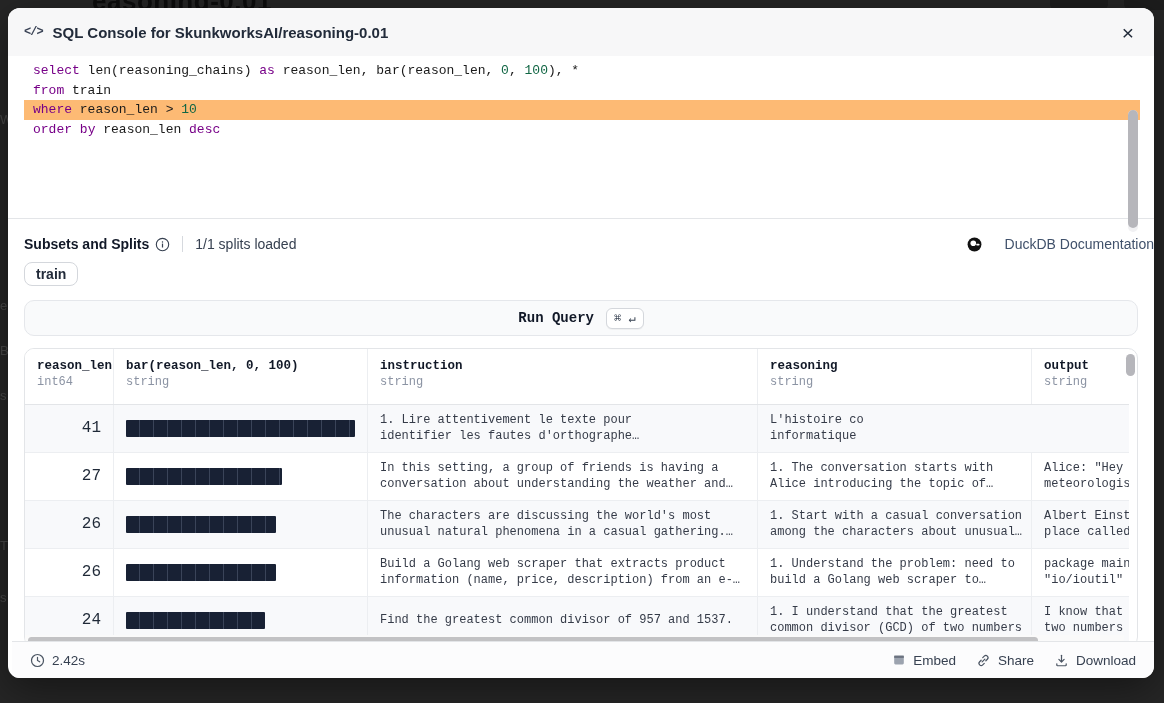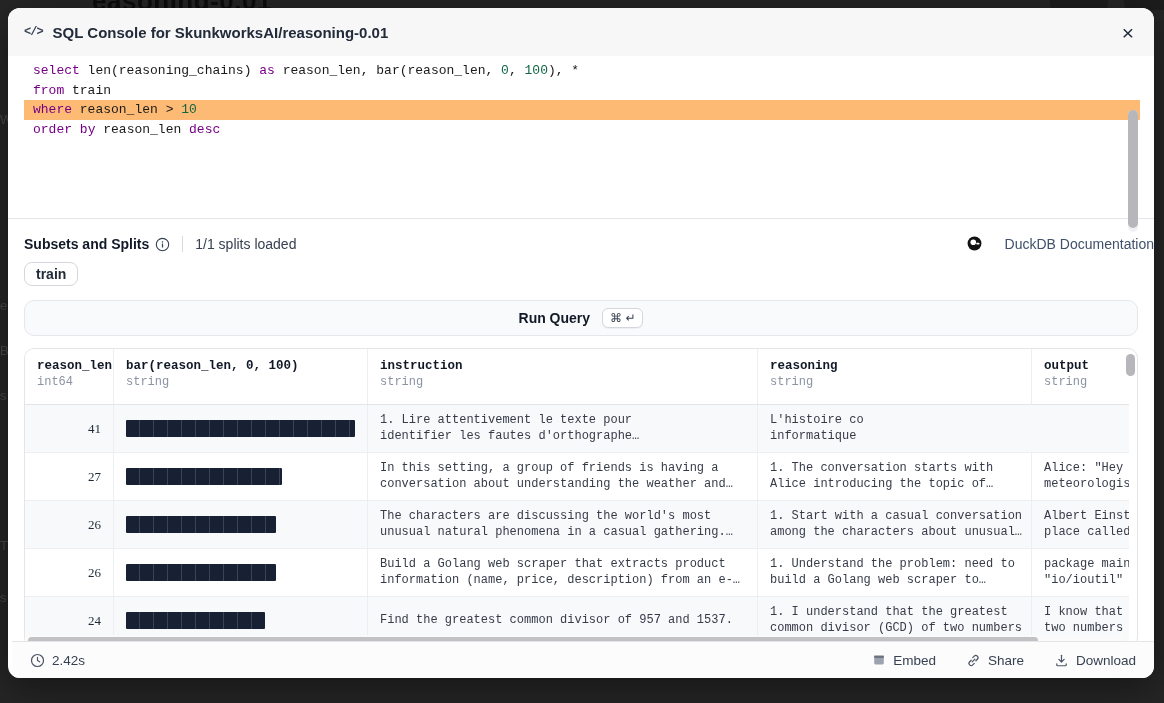--- a/index.html
+++ b/index.html
@@ -71,35 +71,36 @@
   }
   
   .subsets-row {
     display:flex; align-items:center; padding:17px 0 0 16px;
   }
   .subsets-label { font-size:14px; font-weight:700; color:#111827; }
   .info-icon { margin-left:6px; display:inline-flex; cursor:pointer; }
   .v-divider { width:1px; height:16px; background:#d6d9de; margin:0 12px; }
   .splits-status { font-size:14px; color:#374151; }
   .doc-link {
-    margin-left:auto; display:flex; align-items:flex-start; gap:23px;
+    margin-left:auto; display:flex; align-items:center; gap:23px;
     font-size:14px; color:#40516b; cursor:pointer;
   }
   .split-pill-row { padding:10px 16px 0 16px; }
   .split-pill {
     display:inline-block; border:1px solid #d4d7dc; border-radius:8px;
     padding:3px 11px; font-size:14px; font-weight:700; color:#222b3a;
     background:#fff; cursor:pointer;
   }
   
   .run-bar {
     margin:14px 16px 0 16px; height:36px;
     background:#f9fafb; border:1px solid #e5e7eb; border-radius:10px;
     display:flex; align-items:center; justify-content:center; gap:12px;
     cursor:pointer;
+    font-family:Liberation Mono, monospace;
   }
   .run-label { font-size:14px; font-weight:700; color:#111827; }
   .kbd {
     background:#fff; border:1px solid #d4d7dc; border-radius:6px;
     font-size:12px; color:#374151; padding:2px 7px;
     box-shadow:0 1px 0 rgba(0,0,0,.04);
   }
   
   .table-wrap {
     position:relative; margin:12px 16px 0 16px; height:299px;
@@ -121,21 +122,21 @@
   .th .ctype { font-size:12px; color:#8b93a3; margin-top:2px; }
   .drow { height:48px; border-bottom:1px solid #eceef1; background:#fff; }
   .drow.alt { background:#f8f9fb; }
   .td {
     border-right:1px solid #eceef1; overflow:hidden;
     display:flex; align-items:center; padding:0 12px;
     font-family:"Liberation Mono", monospace; font-size:12px;
     line-height:15.5px; color:#353b48;
   }
   .td:last-child { border-right:none; }
-  .td.num { justify-content:flex-end; font-size:13px; color:#1f2937;font-family:Liberation Serif, serif; }
+  .td.num { justify-content:flex-end; font-size:16px; color:#1f2937; }
   .td.txt { white-space:pre; }
   .bar-fill {
     height:17px; border-radius:1px;
     background:repeating-linear-gradient(90deg,#182134 0px,#182134 13px,#3a4459 13px,#3a4459 14px);
   }
   .table-vscroll {
     position:absolute; top:2px; right:2px; width:9px; height:295px;
   }
   .table-vscroll .thumb {
     position:absolute; top:3px; left:0; width:9px; height:22px;
@@ -149,21 +150,21 @@
     position:absolute; left:3px; top:2px; width:1010px; height:7px;
     background:#c2c2c4; border-radius:4px;
   }
   
   .modal-footer {
     margin-top:0; position:absolute; left:4px; right:0; bottom:0; height:37px;
     background:#fcfcfd; border-top:1px solid #e3e5e8;
     display:flex; align-items:center; padding:0 18px;
   }
   .duration { display:flex; align-items:center; gap:7px; font-size:13.5px; color:#374151; }
-  .footer-actions { margin-left:auto; display:flex; align-items:center; gap:30px; }
+  .footer-actions { margin-left:auto; display:flex; align-items:center; gap:20px; }
   .f-btn { display:flex; align-items:center; gap:7px; font-size:13.5px; color:#374151; cursor:pointer; }
   .icon-svg { display:block; }
 </style>
 </head>
 <body>
 
 <div class="bg-title-fragment">easoning-0.01</div>
 <div class="bg-topright-pill" style="right:56px;"></div>
 <div class="bg-topright-pill" style="right:-18px;"></div>
 <div id="edge-frags">

